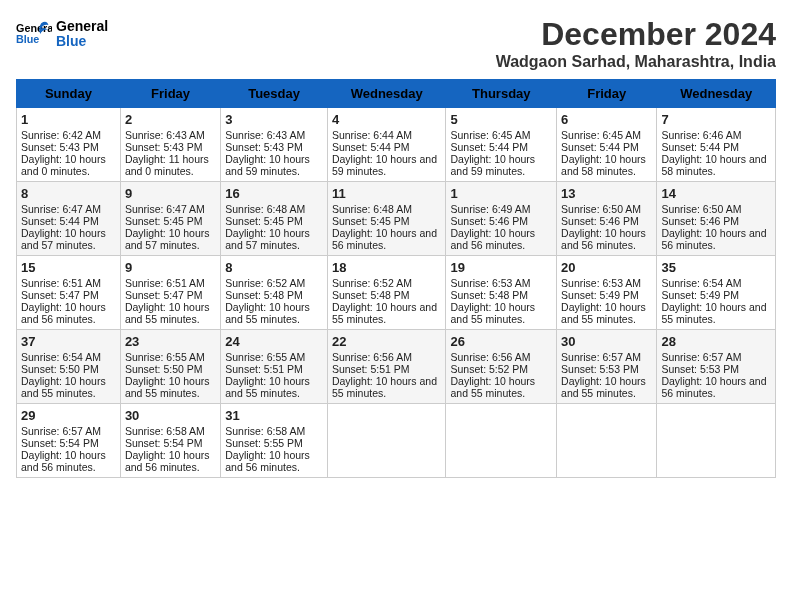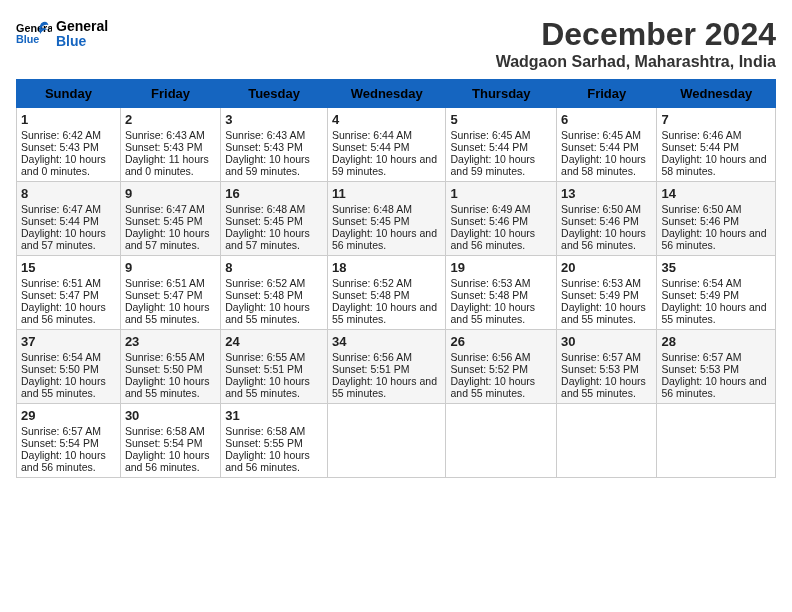--- a/index.html
+++ b/index.html
@@ -135,21 +135,21 @@
         <td><span class="day-num">8</span><span>Sunrise: 6:52 AM</span><br><span>Sunset: 5:48 PM</span><br><span>Daylight: 10 hours and 55 minutes.</span></td>
         <td><span class="day-num">18</span><span>Sunrise: 6:52 AM</span><br><span>Sunset: 5:48 PM</span><br><span>Daylight: 10 hours and 55 minutes.</span></td>
         <td><span class="day-num">19</span><span>Sunrise: 6:53 AM</span><br><span>Sunset: 5:48 PM</span><br><span>Daylight: 10 hours and 55 minutes.</span></td>
         <td><span class="day-num">20</span><span>Sunrise: 6:53 AM</span><br><span>Sunset: 5:49 PM</span><br><span>Daylight: 10 hours and 55 minutes.</span></td>
         <td><span class="day-num">35</span><span>Sunrise: 6:54 AM</span><br><span>Sunset: 5:49 PM</span><br><span>Daylight: 10 hours and 55 minutes.</span></td>
       </tr>
       <tr>
         <td><span class="day-num">37</span><span>Sunrise: 6:54 AM</span><br><span>Sunset: 5:50 PM</span><br><span>Daylight: 10 hours and 55 minutes.</span></td>
         <td><span class="day-num">23</span><span>Sunrise: 6:55 AM</span><br><span>Sunset: 5:50 PM</span><br><span>Daylight: 10 hours and 55 minutes.</span></td>
         <td><span class="day-num">24</span><span>Sunrise: 6:55 AM</span><br><span>Sunset: 5:51 PM</span><br><span>Daylight: 10 hours and 55 minutes.</span></td>
-        <td><span class="day-num">34</span><span>Sunrise: 6:56 AM</span><br><span>Sunset: 5:51 PM</span><br><span>Daylight: 10 hours and 55 minutes.</span></td>
+        <td><span class="day-num">22</span><span>Sunrise: 6:56 AM</span><br><span>Sunset: 5:51 PM</span><br><span>Daylight: 10 hours and 55 minutes.</span></td>
         <td><span class="day-num">26</span><span>Sunrise: 6:56 AM</span><br><span>Sunset: 5:52 PM</span><br><span>Daylight: 10 hours and 55 minutes.</span></td>
         <td><span class="day-num">30</span><span>Sunrise: 6:57 AM</span><br><span>Sunset: 5:53 PM</span><br><span>Daylight: 10 hours and 55 minutes.</span></td>
         <td><span class="day-num">28</span><span>Sunrise: 6:57 AM</span><br><span>Sunset: 5:53 PM</span><br><span>Daylight: 10 hours and 56 minutes.</span></td>
       </tr>
       <tr>
         <td><span class="day-num">29</span><span>Sunrise: 6:57 AM</span><br><span>Sunset: 5:54 PM</span><br><span>Daylight: 10 hours and 56 minutes.</span></td>
         <td><span class="day-num">30</span><span>Sunrise: 6:58 AM</span><br><span>Sunset: 5:54 PM</span><br><span>Daylight: 10 hours and 56 minutes.</span></td>
         <td><span class="day-num">31</span><span>Sunrise: 6:58 AM</span><br><span>Sunset: 5:55 PM</span><br><span>Daylight: 10 hours and 56 minutes.</span></td>
         <td class="empty-cell"></td>
         <td class="empty-cell"></td>

